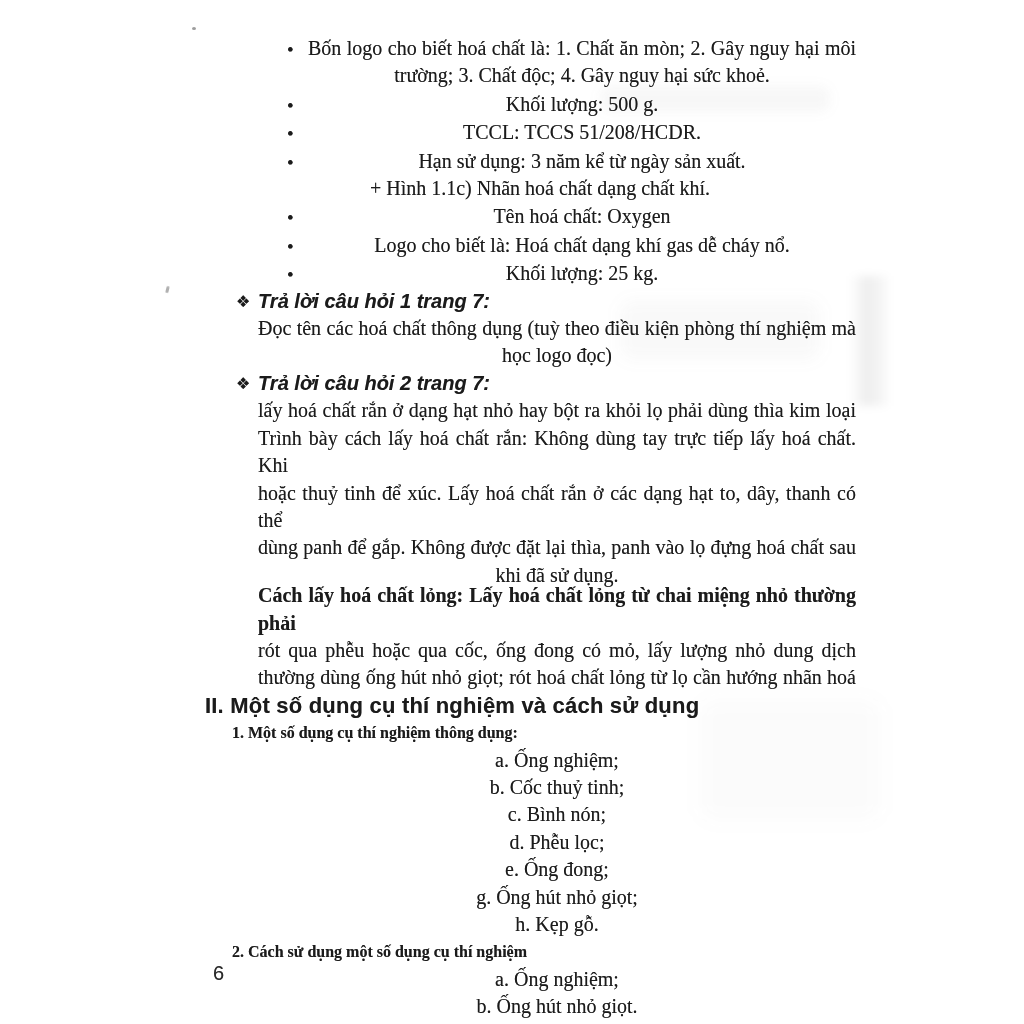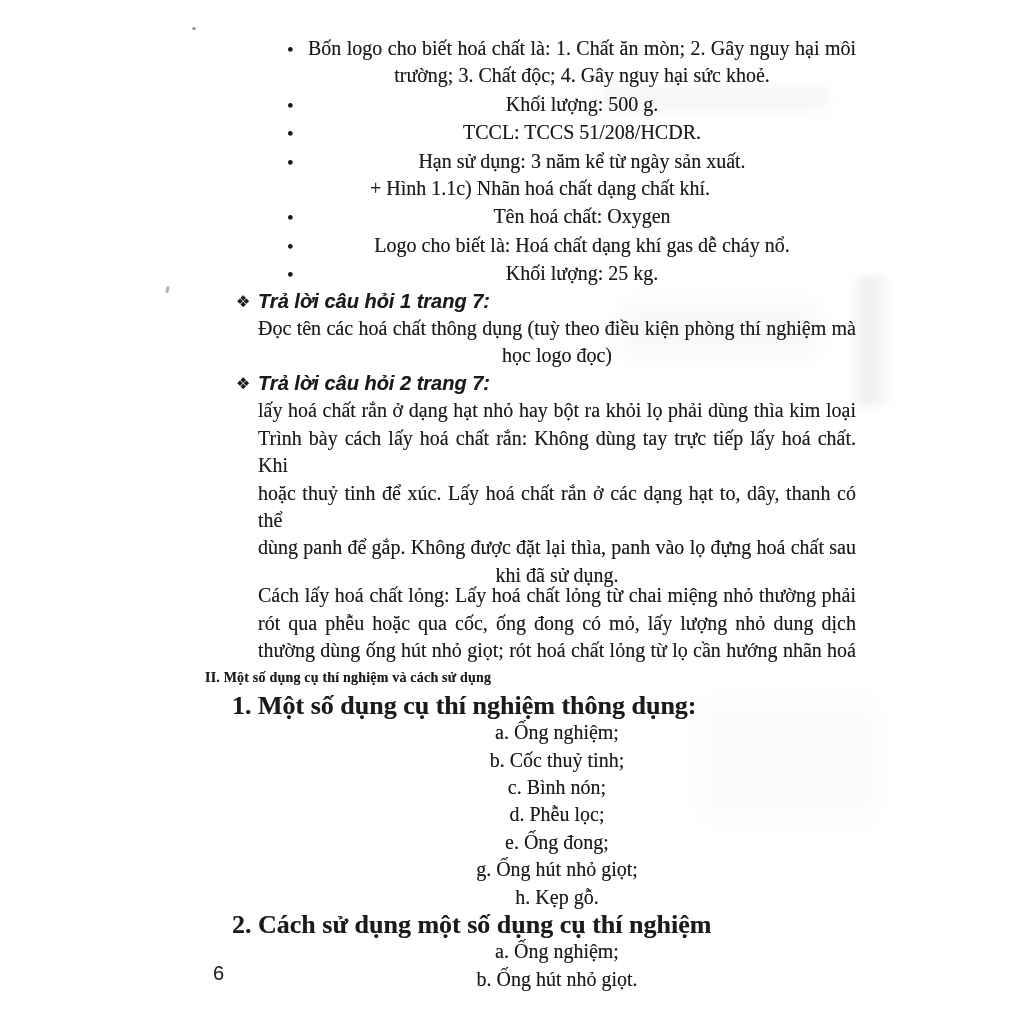--- a/index.html
+++ b/index.html
@@ -33,30 +33,30 @@
     font-weight:700;font-style:italic;
     font-size:20px;
   }
   .ans-marker{
     position:absolute;left:-22px;top:0;
     font-family:"DejaVu Sans",sans-serif;
     font-style:normal;font-size:16px;
   }
   .sec-head{
     margin-left:-53px;
-    font-family:Liberation Serif, serif;
-    font-weight:700;font-size:14px;
+    font-family:Liberation Sans, sans-serif;
+    font-weight:700;font-size:22px;
     letter-spacing:.2px;
   }
   .sub-head{
     margin-left:-26px;
-    font-weight:700;font-size:26px;
+    font-weight:700;font-size:16px;
   }
   .list-item{margin-left:0;}
-  .para2{margin-top:-7px;}
+  .para2{margin-top:-7px;font-weight:bold;}
   .pageno{
     position:absolute;left:213px;top:962px;
     font-size:20px;color:#2a2a2a;
     font-family:"Liberation Sans","DejaVu Sans",sans-serif;
   }
   
   .artifact{position:absolute;pointer-events:none;}
   .shadow-band{
     left:850px;top:276px;width:38px;height:130px;
     background:linear-gradient(90deg,rgba(0,0,0,0) 0%,rgba(0,0,0,.07) 45%,rgba(0,0,0,.02) 100%);

